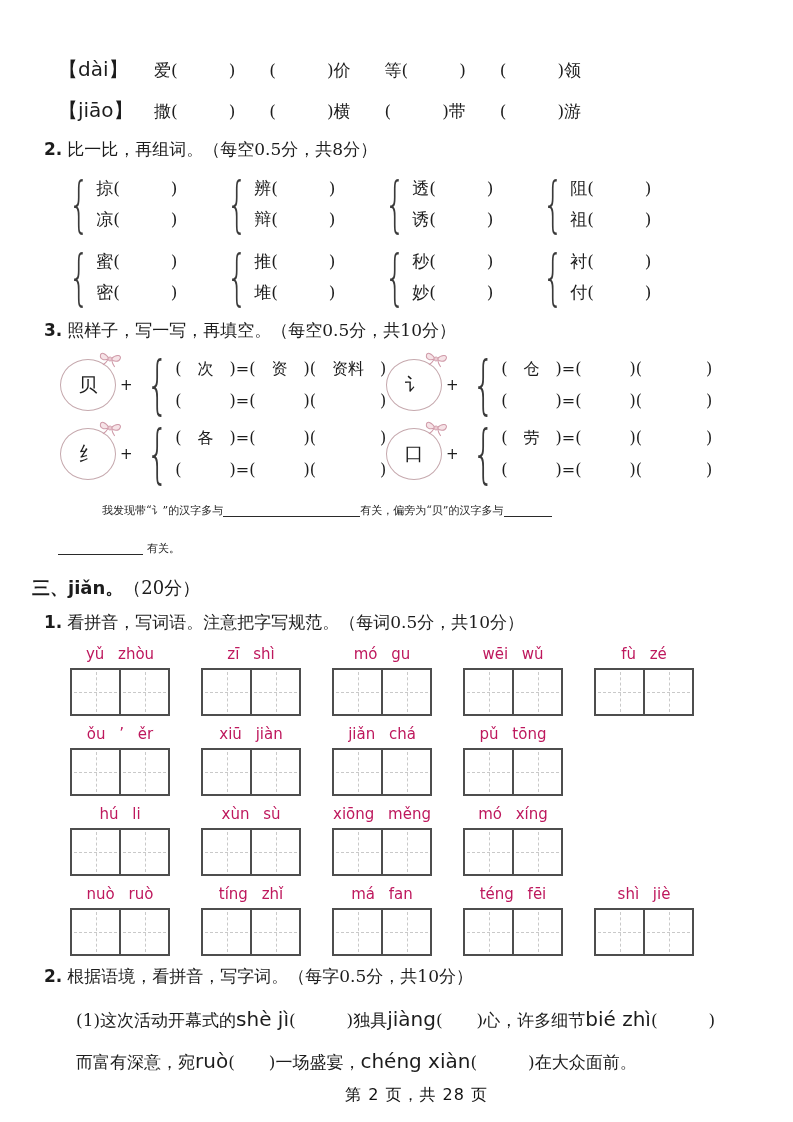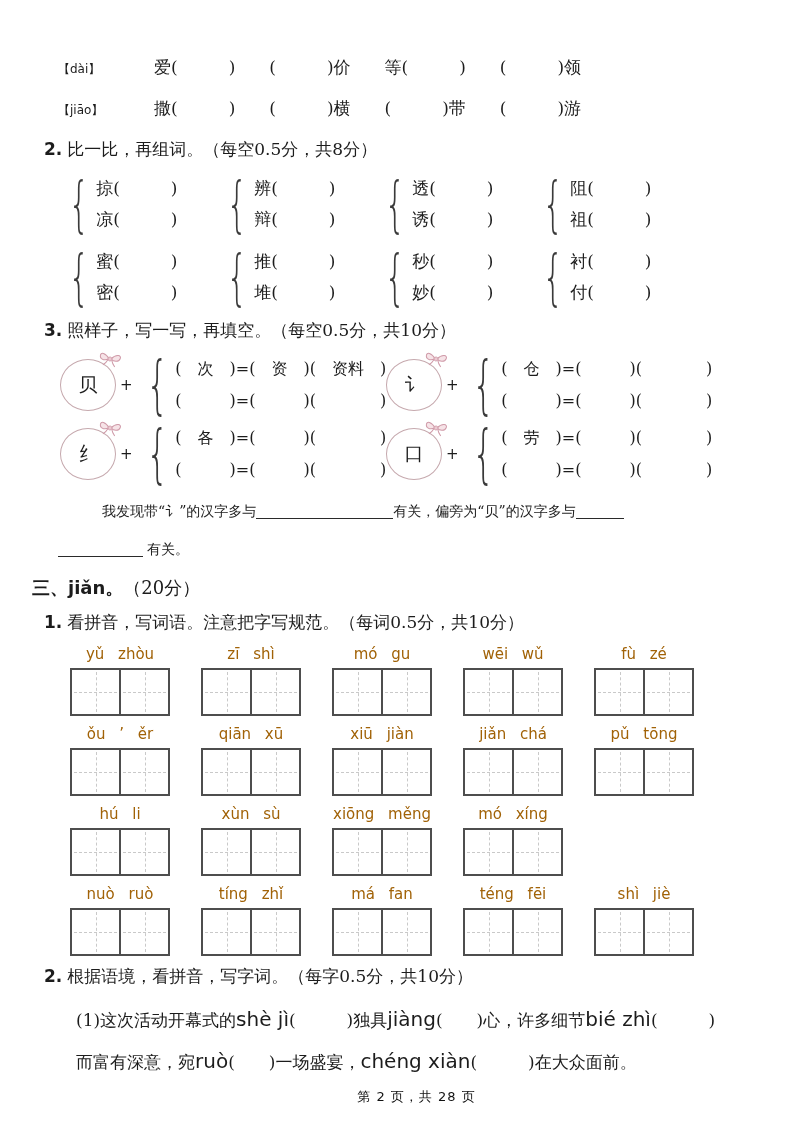--- a/index.html
+++ b/index.html
@@ -8,21 +8,21 @@
     width: 793px; height: 1122px;
     font-family: "DejaVu Serif", serif;
     color: #1c1c1c;
     position: relative;
     overflow: hidden;
   }
   .page { position: absolute; inset: 0; padding: 56px 42px 0 58px; }
 
   
   .dj-row { display: flex; align-items: baseline; font-size: 17px; height: 26px; margin-bottom: 15px; }
-  .dj-key { font-family: "DejaVu Sans", sans-serif; font-size: 12px; width: 96px; flex: none; }
+  .dj-key { font-family: "DejaVu Sans", sans-serif; font-size: 20px; width: 96px; flex: none; }
   .dj-item { margin-right: 34px; white-space: pre; }
 
   
   .sec-head { font-size: 17px; height: 26px; margin: 4px 0 9px -14px; }
   .qnum { font-family: "DejaVu Sans", sans-serif; font-weight: bold; font-size: 17px; margin-right: 5px; }
   .main-head { font-size: 18px; margin: 8px 0 7px -26px; height: 28px; }
   .main-head .hz { font-family: "DejaVu Sans", sans-serif; font-weight: bold; }
 
   
   .cmp-row { display: flex; margin-bottom: 11px; margin-left: 2px; }
@@ -38,47 +38,47 @@
   .ex-group { display: flex; align-items: center; width: 326px; height: 62px; }
   .circle { position: relative; width: 56px; height: 52px; flex: none;
             border: 1px solid #c6a9ae; border-radius: 50%;
             display: flex; align-items: center; justify-content: center;
             font-size: 19px; }
   .bow { position: absolute; top: -9px; right: -8px; transform: rotate(10deg); }
   .plus { font-family: "DejaVu Sans", sans-serif; font-size: 15px; margin: 0 4px; }
   .ex-col { font-size: 16px; line-height: 32px; white-space: pre; }
 
   
-  .discover { font-size: 14px; line-height: 38px; margin-top: 2px; }
+  .discover { font-size: 11px; line-height: 38px; margin-top: 2px; }
   .disc-l1 { margin-left: 44px; }
   .blank { display: inline-block; border-bottom: 1px solid #2a2a2a; height: 17px; vertical-align: -3px; }
   .w137 { width: 137px; } .w48 { width: 48px; } .w85 { width: 85px; margin-right: 4px; }
 
   
   .sub-head { font-size: 17px; height: 26px; margin: 0 0 8px -14px; }
 
   
   .grid-row { display: flex; gap: 31px; margin-left: 12px; margin-bottom: 9px; }
   .word-block { width: 100px; flex: none; }
-  .pinyin { font-family: "DejaVu Sans", sans-serif; font-size: 15px; color: #a16207;
+  .pinyin { font-family: "DejaVu Sans", sans-serif; font-size: 15px; color: #be185d;
             text-align: center; white-space: nowrap; word-spacing: 9px;
             height: 20px; margin-bottom: 3px; }
   .tian { display: flex; width: 100px; height: 48px; border: 2px solid #4e4e4e; }
   .cell { flex: 1; position: relative; }
   .cell + .cell { border-left: 2px solid #4e4e4e; }
   .cell::before { content: ""; position: absolute; left: 50%; top: 2px; bottom: 2px; border-left: 1px dashed #c9c9c9; }
   .cell::after  { content: ""; position: absolute; top: 50%; left: 2px; right: 2px; border-top: 1px dashed #c9c9c9; }
 
   
   .ctx-line { font-size: 17px; line-height: 41px; margin-left: 18px; white-space: pre; }
   .py { font-family: "DejaVu Sans", sans-serif; font-size: 20px; }
 
   
   .footer { position: absolute; left: 0; right: 0; bottom: 16px; text-align: center;
-            font-family: "DejaVu Sans", sans-serif; font-size: 13px; color: #111; letter-spacing: 1px; padding-left: 40px; }
+            font-family: "DejaVu Sans", sans-serif; font-size: 16px; color: #111; letter-spacing: 1px; padding-left: 40px; }
 </style>
 </head>
 <body>
 
 <div class="page">
 
   <div class="dj-row">
     <span class="dj-key">【dài】</span>
     <span class="dj-item">爱(　　　)</span>
     <span class="dj-item">(　　　)价</span>
@@ -255,27 +255,20 @@
   </div>
   <div class="grid-row">
     <div class="word-block">
         <div class="pinyin">ǒu ’ ěr</div>
         <div class="tian">
           <div class="cell"></div>
           <div class="cell"></div>
         </div>
       </div>
     <div class="word-block">
-        <div class="pinyin">qiān xū</div>
-        <div class="tian">
-          <div class="cell"></div>
-          <div class="cell"></div>
-        </div>
-      </div>
-    <div class="word-block">
         <div class="pinyin">xiū jiàn</div>
         <div class="tian">
           <div class="cell"></div>
           <div class="cell"></div>
         </div>
       </div>
     <div class="word-block">
         <div class="pinyin">jiǎn chá</div>
         <div class="tian">
           <div class="cell"></div>

